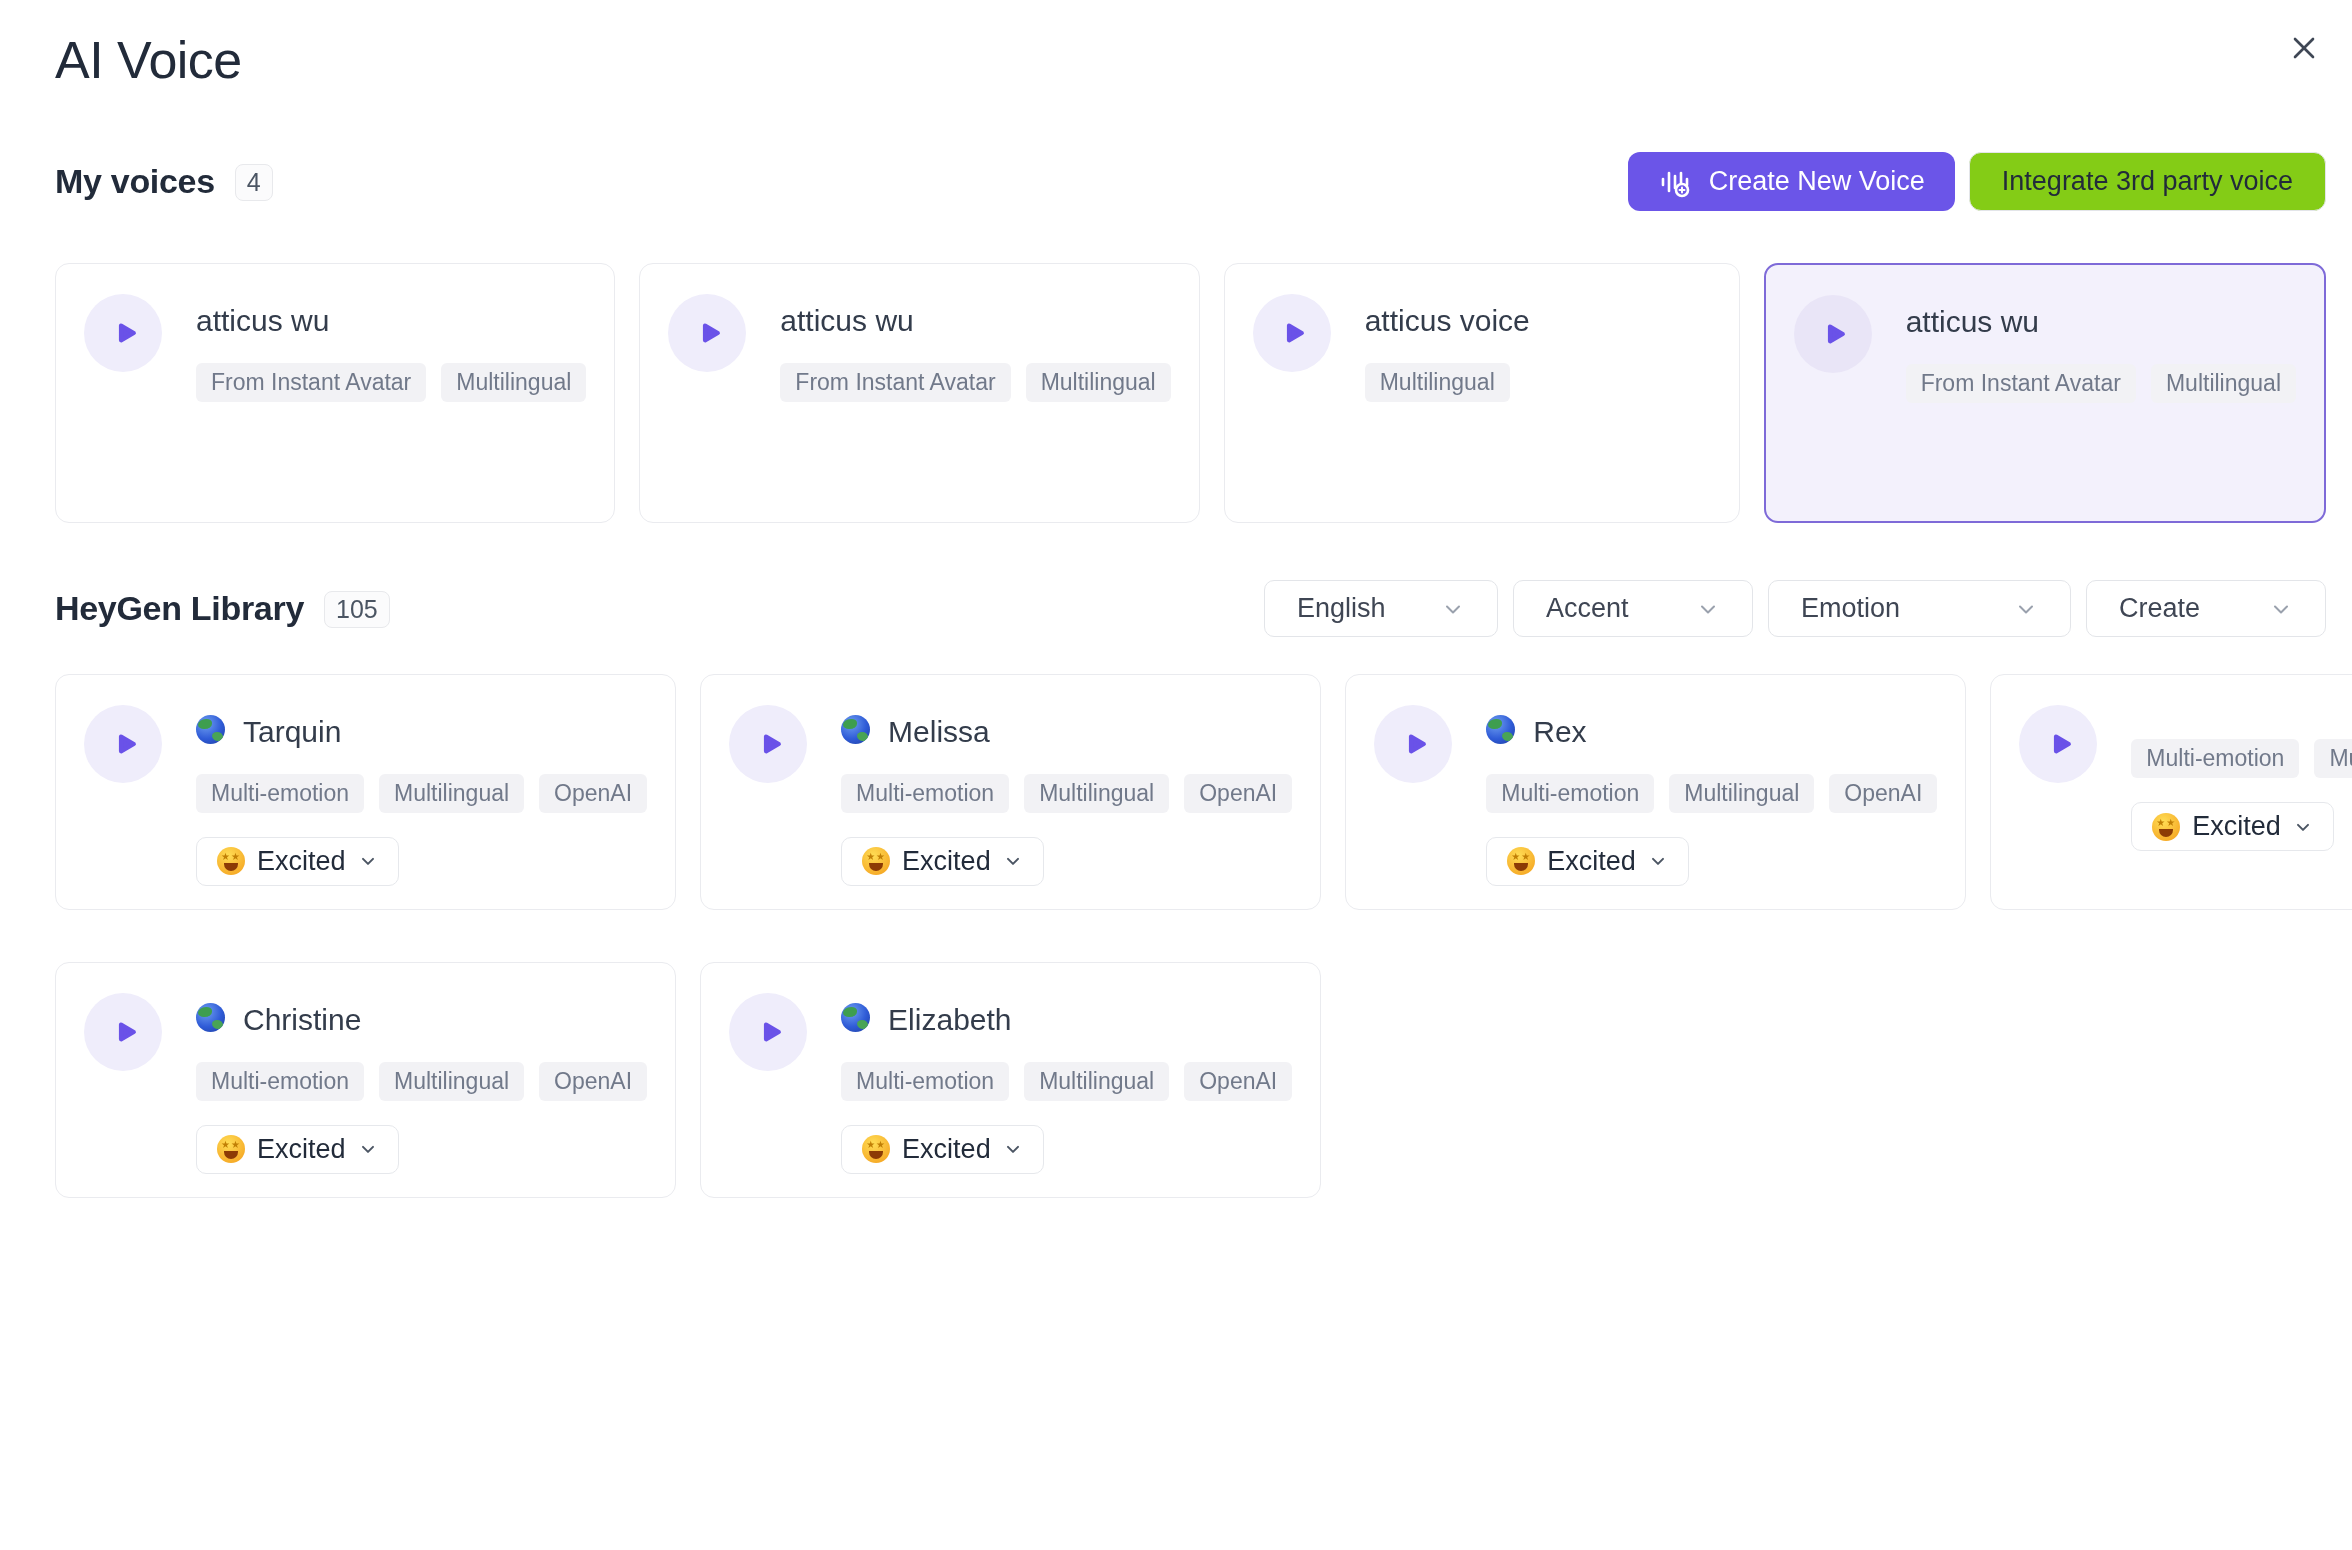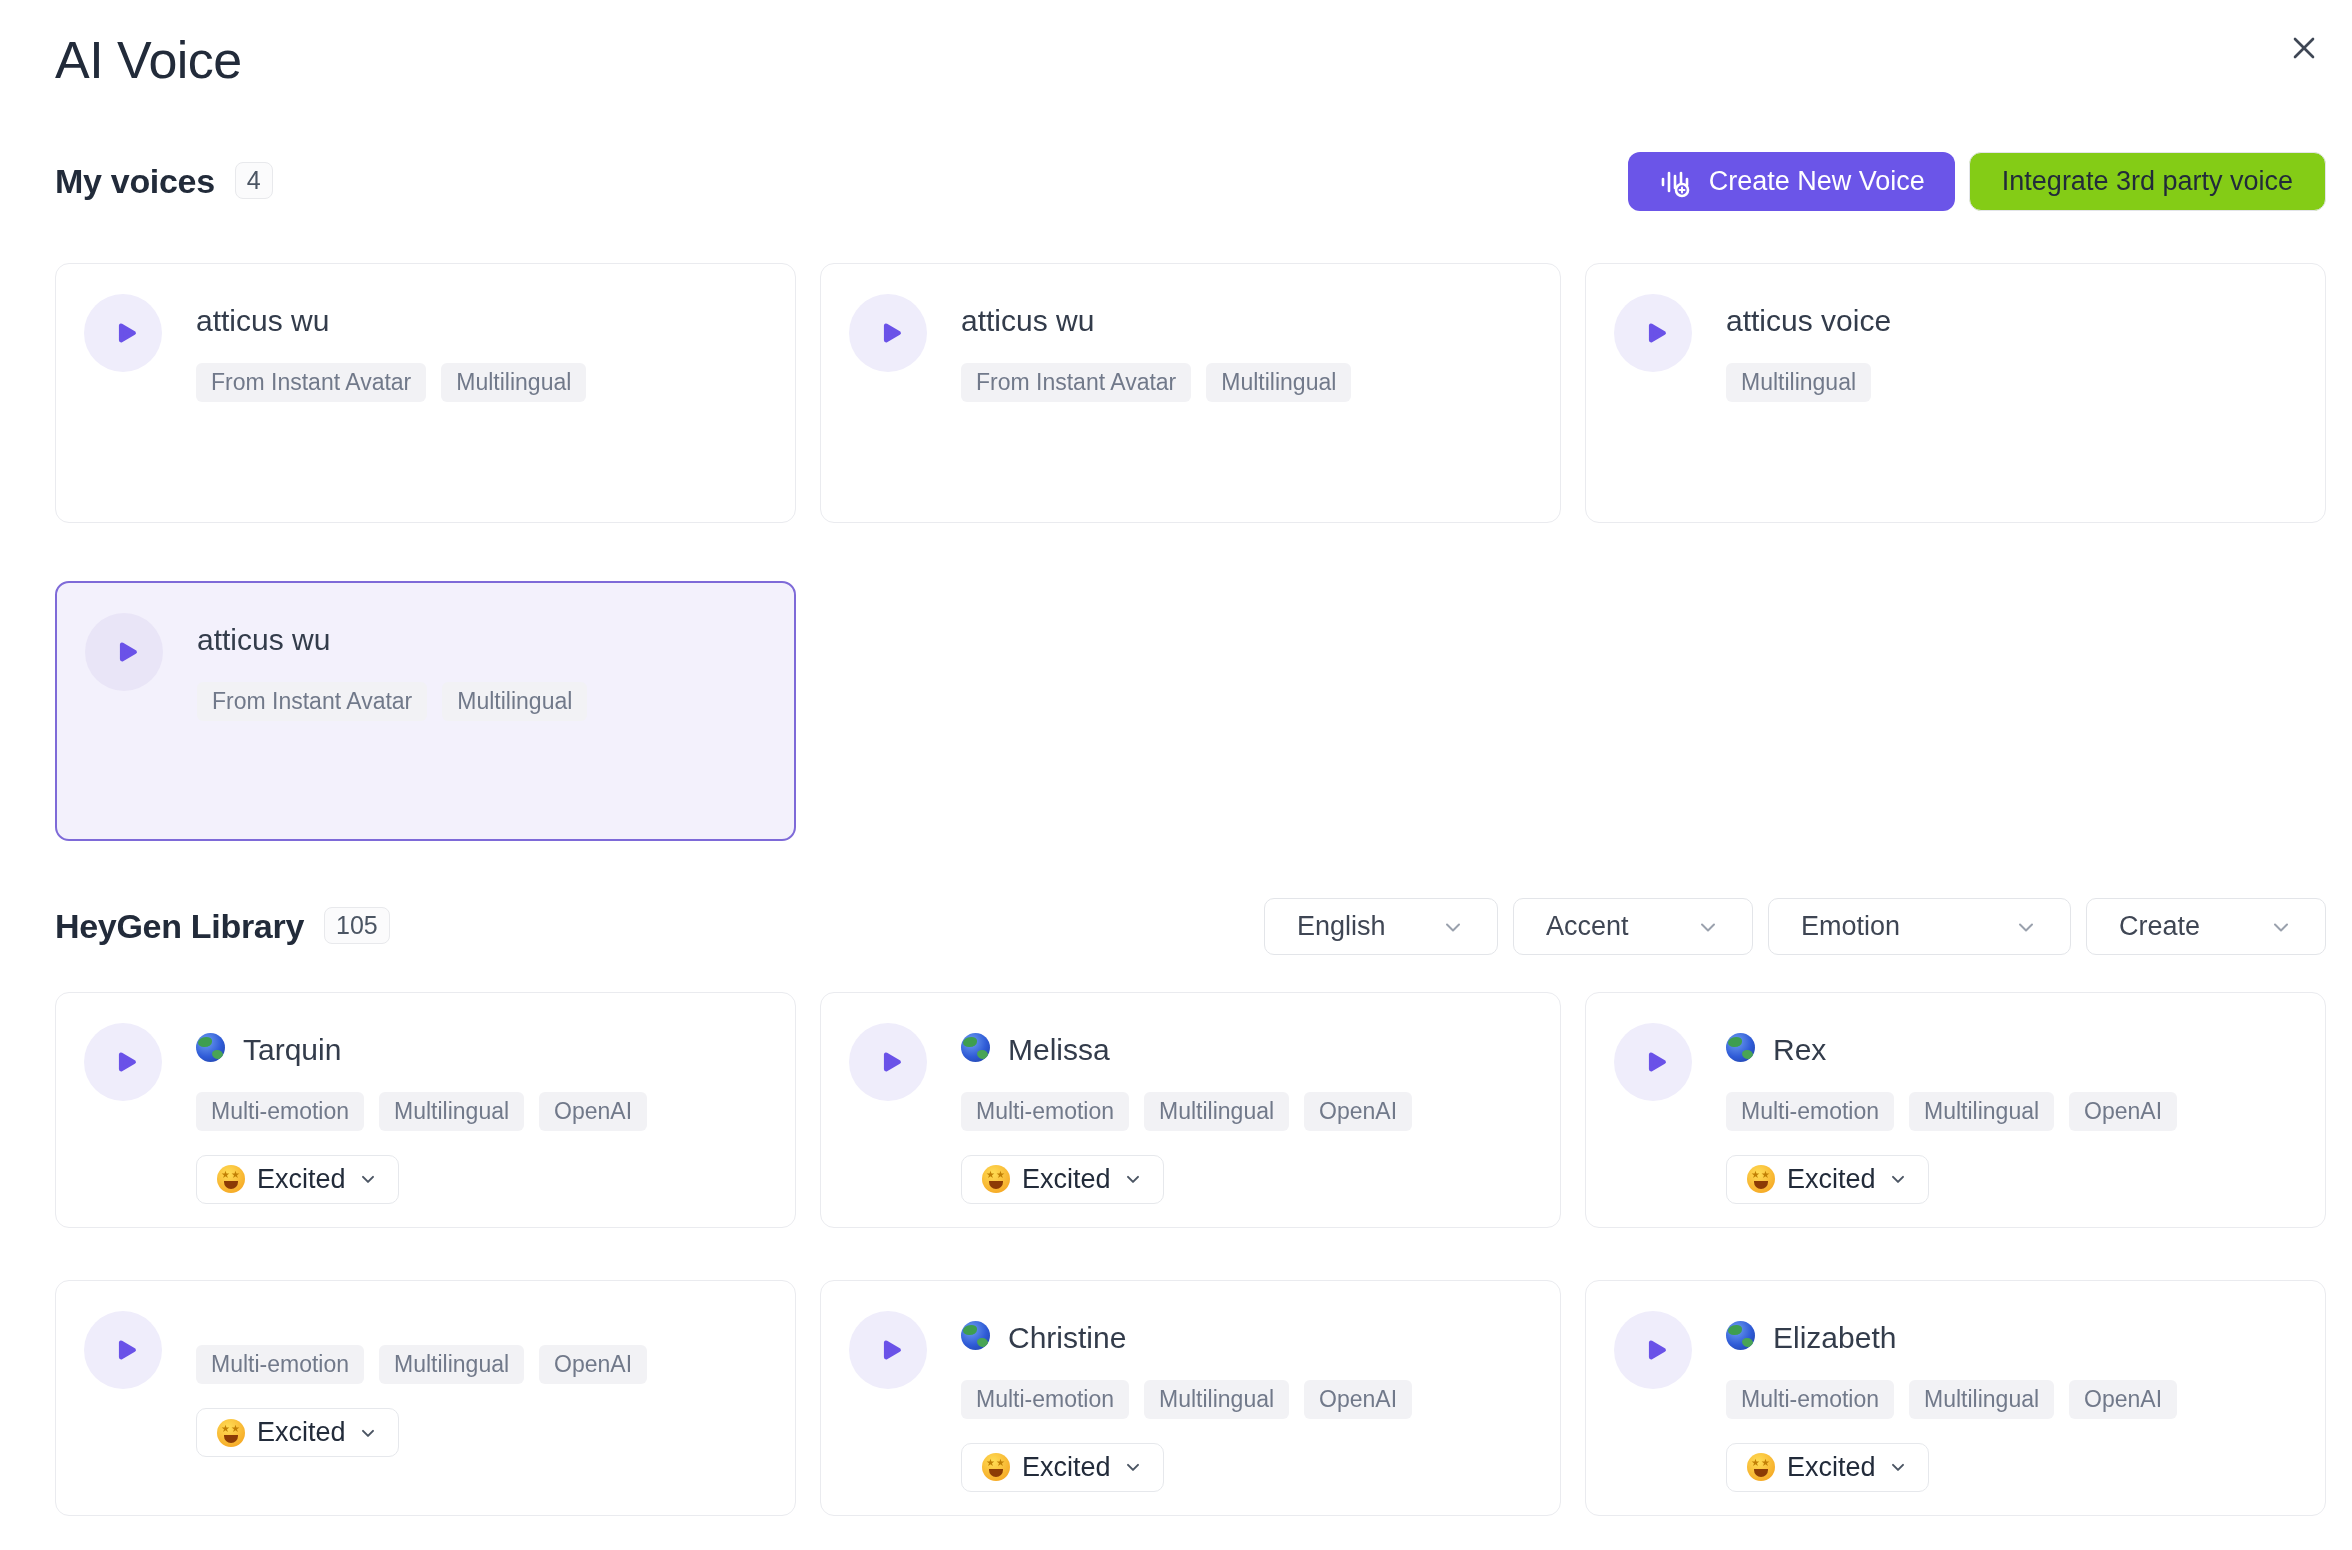--- a/index.html
+++ b/index.html
@@ -13,21 +13,21 @@
 
   
   .modal-header { display: flex; justify-content: space-between; align-items: flex-start; }
   .modal-title { font-size: 52px; font-weight: 400; color: #222b3a; letter-spacing: -0.5px; }
   .close-btn { background: none; border: none; cursor: pointer; padding: 4px; margin-top: -4px; }
 
   
   .section-header { display: flex; align-items: center; justify-content: space-between; }
   .mv-header { margin-top: 62px; }
   .lib-header { margin-top: 57px; }
-  .sh-left { display: flex; align-items: flex-start; }
+  .sh-left { display: flex; align-items: flex-end; }
   .section-title { font-size: 34px; font-weight: 700; color: #222b3a; letter-spacing: -0.3px; }
   .count-badge {
     margin-left: 20px; font-size: 25px; color: #4b5563;
     background: #fbfbfc; border: 1.5px solid #e8e9ec; border-radius: 8px;
     padding: 5px 11px; line-height: 1;
   }
 
   
   .sh-actions { display: flex; gap: 14px; }
   .btn { height: 59px; border-radius: 12px; font-size: 27px; display: inline-flex; align-items: center; cursor: pointer; font-family: inherit; }
@@ -40,21 +40,21 @@
     height: 57px; border: 1.5px solid #e3e5e9; border-radius: 10px; background: #fff;
     display: inline-flex; align-items: center; justify-content: space-between;
     padding: 0 32px; font-size: 27px; color: #3f4654; cursor: pointer; font-family: inherit;
   }
   .filter-select:nth-child(1) { width: 234px; }
   .filter-select:nth-child(2) { width: 240px; }
   .filter-select:nth-child(3) { width: 303px; }
   .filter-select:nth-child(4) { width: 240px; }
 
   
-  .voice-grid { display: grid; grid-template-columns: repeat(3, 1fr); column-gap: 24px; }
+  .voice-grid { display: grid; grid-template-columns: repeat(4, 1fr); column-gap: 24px; }
   .mv-grid { margin-top: 52px; row-gap: 58px; }
   .lib-grid { margin-top: 37px; row-gap: 52px; }
 
   
   .voice-card {
     background: #ffffff; border: 1.5px solid #eaebef; border-radius: 14px;
     padding: 30px 28px; display: flex; align-items: flex-start; gap: 34px;
     height: 260px; cursor: pointer;
   }
   .lib-grid .voice-card { height: 236px; }

